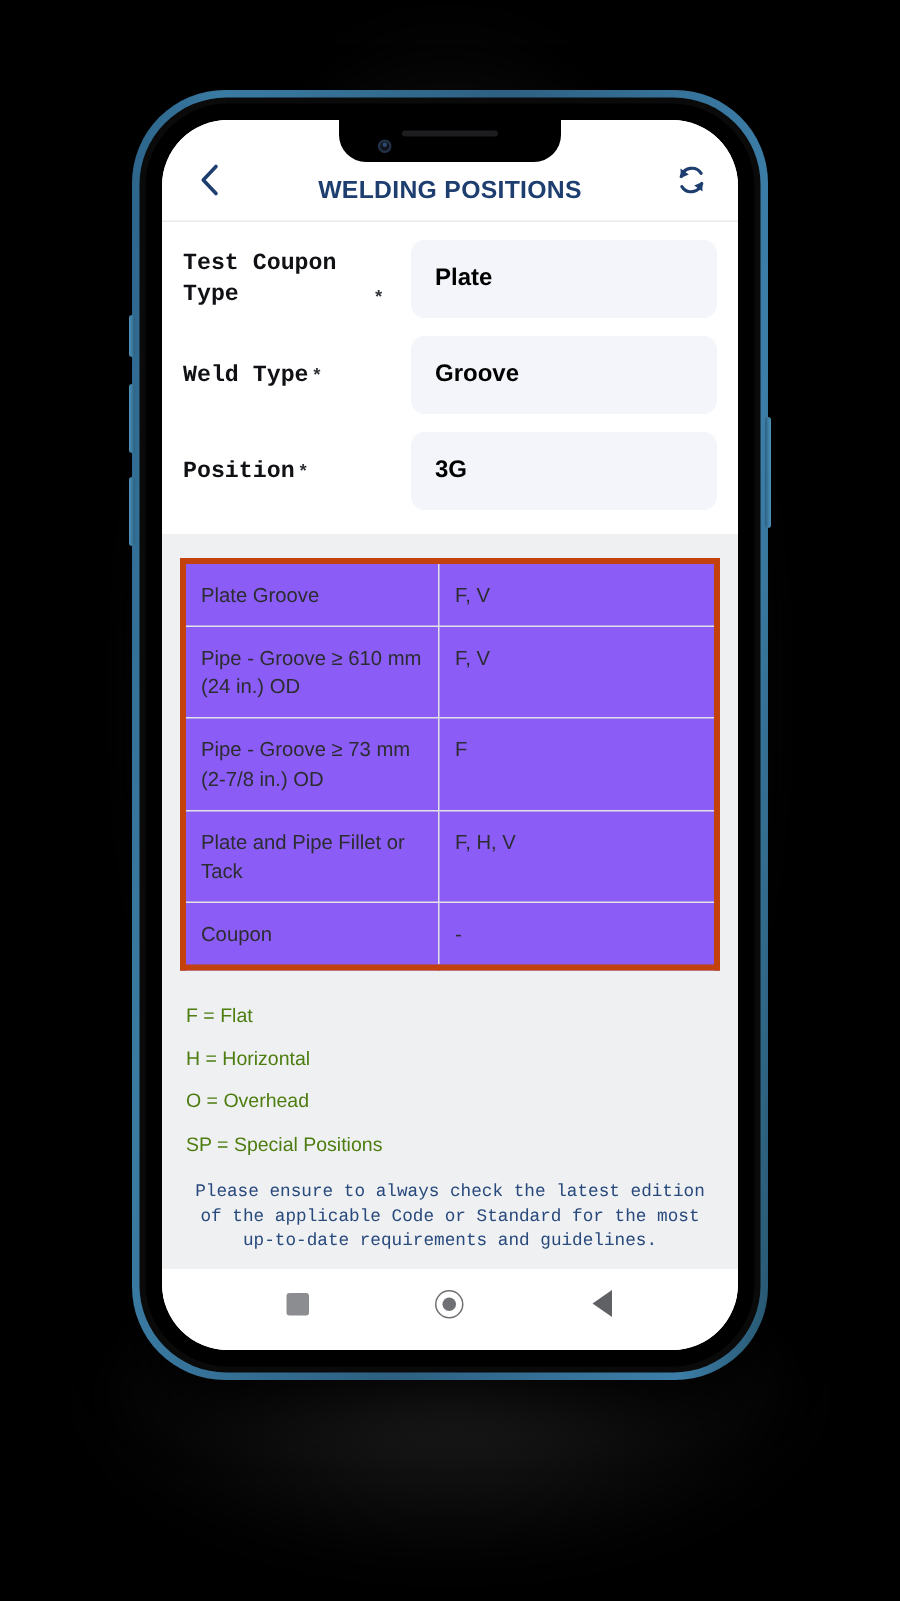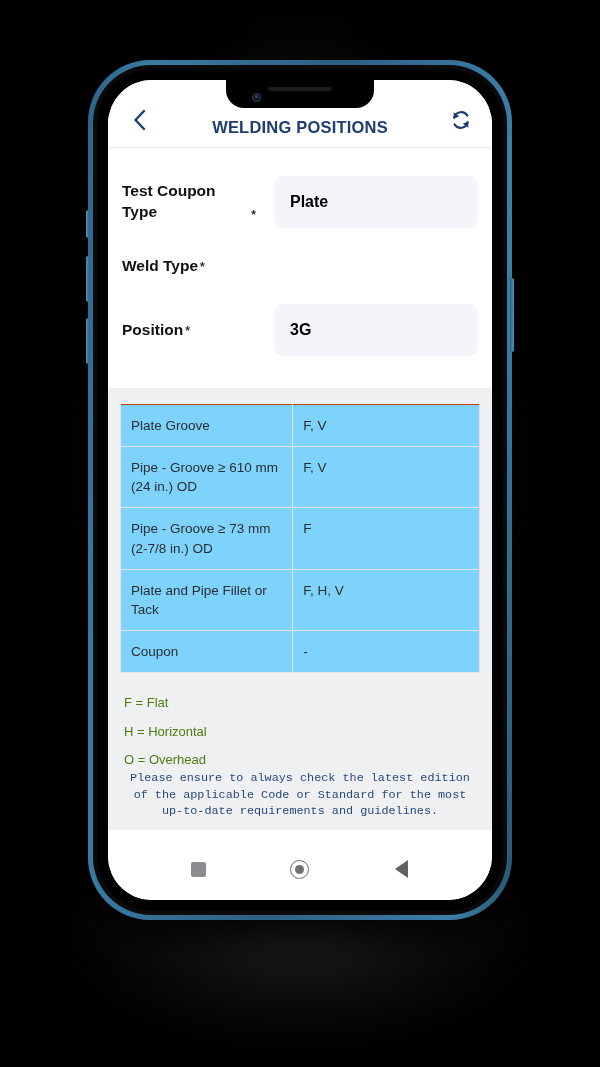--- a/index.html
+++ b/index.html
@@ -85,21 +85,20 @@
   
   .screen {
     position: absolute;
     left: 20px; top: 20px;
     width: 384px; height: 820px;
     border-radius: 44px;
     background: #ffffff;
     overflow: hidden;
     display: flex;
     flex-direction: column;
-    gap: 16px;
   }
 
   .notch {
     position: absolute;
     left: 50%;
     transform: translateX(-50%);
     top: 0;
     width: 148px;
     height: 28px;
     background: #000;
@@ -183,20 +182,21 @@
 
   .form-label {
     width: 152px;
     flex: 0 0 152px;
     font-size: 15.5px;
     font-weight: 700;
     color: #101114;
     line-height: 1.35;
     display: flex;
     align-items: baseline;
+    font-family: Liberation Mono, monospace;
   }
   .label-text { display: inline; }
   .label-star {
     font-size: 12px;
     color: #2e3136;
     margin-left: 2px;
   }
   .label-star.spaced { margin-left: auto; padding-right: 18px; align-self: flex-end; }
 
   .form-value {
@@ -218,22 +218,22 @@
     flex: 1 1 auto;
     background: #eff0f2;
     padding: 16px 12px 0 12px;
     overflow: hidden;
     position: relative;
   }
 
   table.pos-table {
     width: 100%;
     border-collapse: collapse;
-    background: #7dd3fc;
-    border: 1px solid #c2410c;
+    background: #8b5cf6;
+    border: 4px solid #c2410c;
     table-layout: fixed;
   }
   table.pos-table td {
     border: 1px solid #e2e3e6;
     padding: 11px 10px;
     font-size: 13.5px;
     color: #2b2d31;
     vertical-align: top;
     line-height: 1.42;
   }
@@ -351,20 +351,21 @@
             <span class="label-star spaced">*</span>
           </div>
           <div class="form-value">Plate</div>
         </div>
 
         <div class="form-row">
           <div class="form-label">
             <span class="label-text">Weld Type</span>
             <span class="label-star">*</span>
           </div>
+          <div class="form-value">Groove</div>
         </div>
 
         <div class="form-row">
           <div class="form-label">
             <span class="label-text">Position</span>
             <span class="label-star">*</span>
           </div>
           <div class="form-value">3G</div>
         </div>
 

